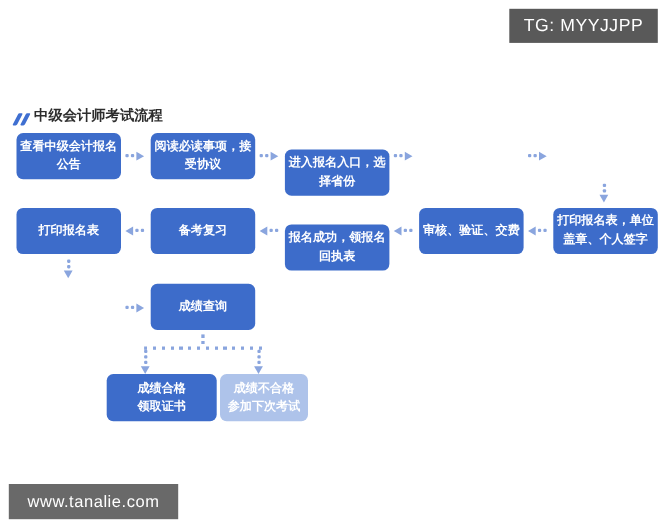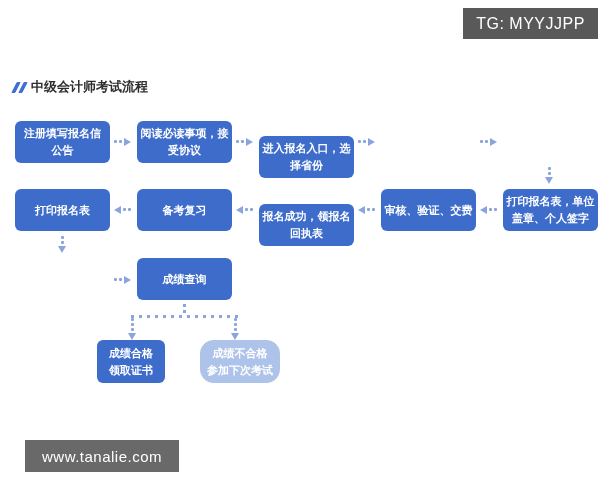--- a/index.html
+++ b/index.html
@@ -6,38 +6,38 @@
   .screen{
     position:relative;width:600px;height:480px;background:#ffffff;overflow:hidden;
     font-family:"Liberation Sans","DejaVu Sans",sans-serif;
   }
   
   .badge{
     position:absolute;display:flex;align-items:center;justify-content:center;
     color:#ffffff;letter-spacing:.5px;
   }
   .badge.tg{left:463px;top:8px;width:135px;height:31px;background:#595959;font-size:16px;text-align:right;}
-  .badge.site{left:8px;top:440px;width:154px;height:32px;background:#696969;font-size:15px;margin-left:17px;}
+  .badge.site{left:8px;top:440px;width:154px;height:32px;background:#696969;font-size:15px;}
   
-  .title-row{position:absolute;left:14px;top:78px;display:flex;align-items:center;gap:6px;}
+  .title-row{position:absolute;left:14px;top:96px;display:flex;align-items:flex-end;gap:6px;}
   .slash-icon{display:flex;gap:3px;}
   .slash-icon i{display:block;width:4px;height:11px;background:#3f6fd1;transform:skewX(-27deg);border-radius:1px;}
   .title-text{font-size:13px;font-weight:bold;color:#2d2d2d;}
   
   .box{
     position:absolute;width:95px;height:42px;background:#3d6cca;color:#ffffff;
     border-radius:6px;display:flex;align-items:center;justify-content:center;
     text-align:center;font-size:11px;line-height:17px;font-weight:600;
     white-space:pre-line;padding:2px;box-sizing:border-box;
   }
   .box.light{background:#aec3ea;}
   .r1{top:121px;}.r2{top:189px;}.r3{top:258px;}
   .c1{left:15px;}.c2{left:137px;}.c3{left:259px;margin-top:15px;}.c4{left:381px;}.c5{left:503px;}
-  .outcome1{left:97px;top:340px;width:68px;height:43px;}
-  .outcome2{left:200px;top:340px;width:80px;height:43px;border-radius:14px;}
+  .outcome1{left:97px;top:340px;width:100px;height:43px;}
+  .outcome2{left:200px;top:340px;width:80px;height:43px;}
   
   .arr-h{position:absolute;display:flex;align-items:center;gap:2px;height:9px;}
   .arr-v{position:absolute;display:flex;flex-direction:column;align-items:center;gap:2px;}
   .dot{width:3px;height:3px;background:#8aa5de;border-radius:1px;flex:none;}
   .tri-r{width:0;height:0;border-top:4.5px solid transparent;border-bottom:4.5px solid transparent;border-left:7px solid #8aa5de;}
   .tri-l{width:0;height:0;border-top:4.5px solid transparent;border-bottom:4.5px solid transparent;border-right:7px solid #8aa5de;}
   .tri-d{width:0;height:0;border-left:4.5px solid transparent;border-right:4.5px solid transparent;border-top:7px solid #8aa5de;}
   .dotline-h{position:absolute;height:3px;background:repeating-linear-gradient(90deg,#8aa5de 0 3px,transparent 3px 8px);}
   .dotline-v{position:absolute;width:3px;background:repeating-linear-gradient(180deg,#8aa5de 0 3px,transparent 3px 6px);}
 </style>
@@ -51,21 +51,21 @@
   </div>
 
   <div class="title-row">
     <span class="slash-icon">
         <i></i>
         <i></i>
       </span>
     <span class="title-text">中级会计师考试流程</span>
   </div>
 
-  <div class="box r1 c1">注册填写报名信
+  <div class="box r1 c1">查看中级会计报名
 公告</div>
   <div class="box r1 c2">阅读必读事项，接
 受协议</div>
   <div class="box r1 c3">进入报名入口，选
 择省份</div>
 
   <div class="arr-h" style="left:114px;top:137px;">
       <span class="dot"></span>
       <span class="dot"></span>
       <span class="tri-r"></span>

